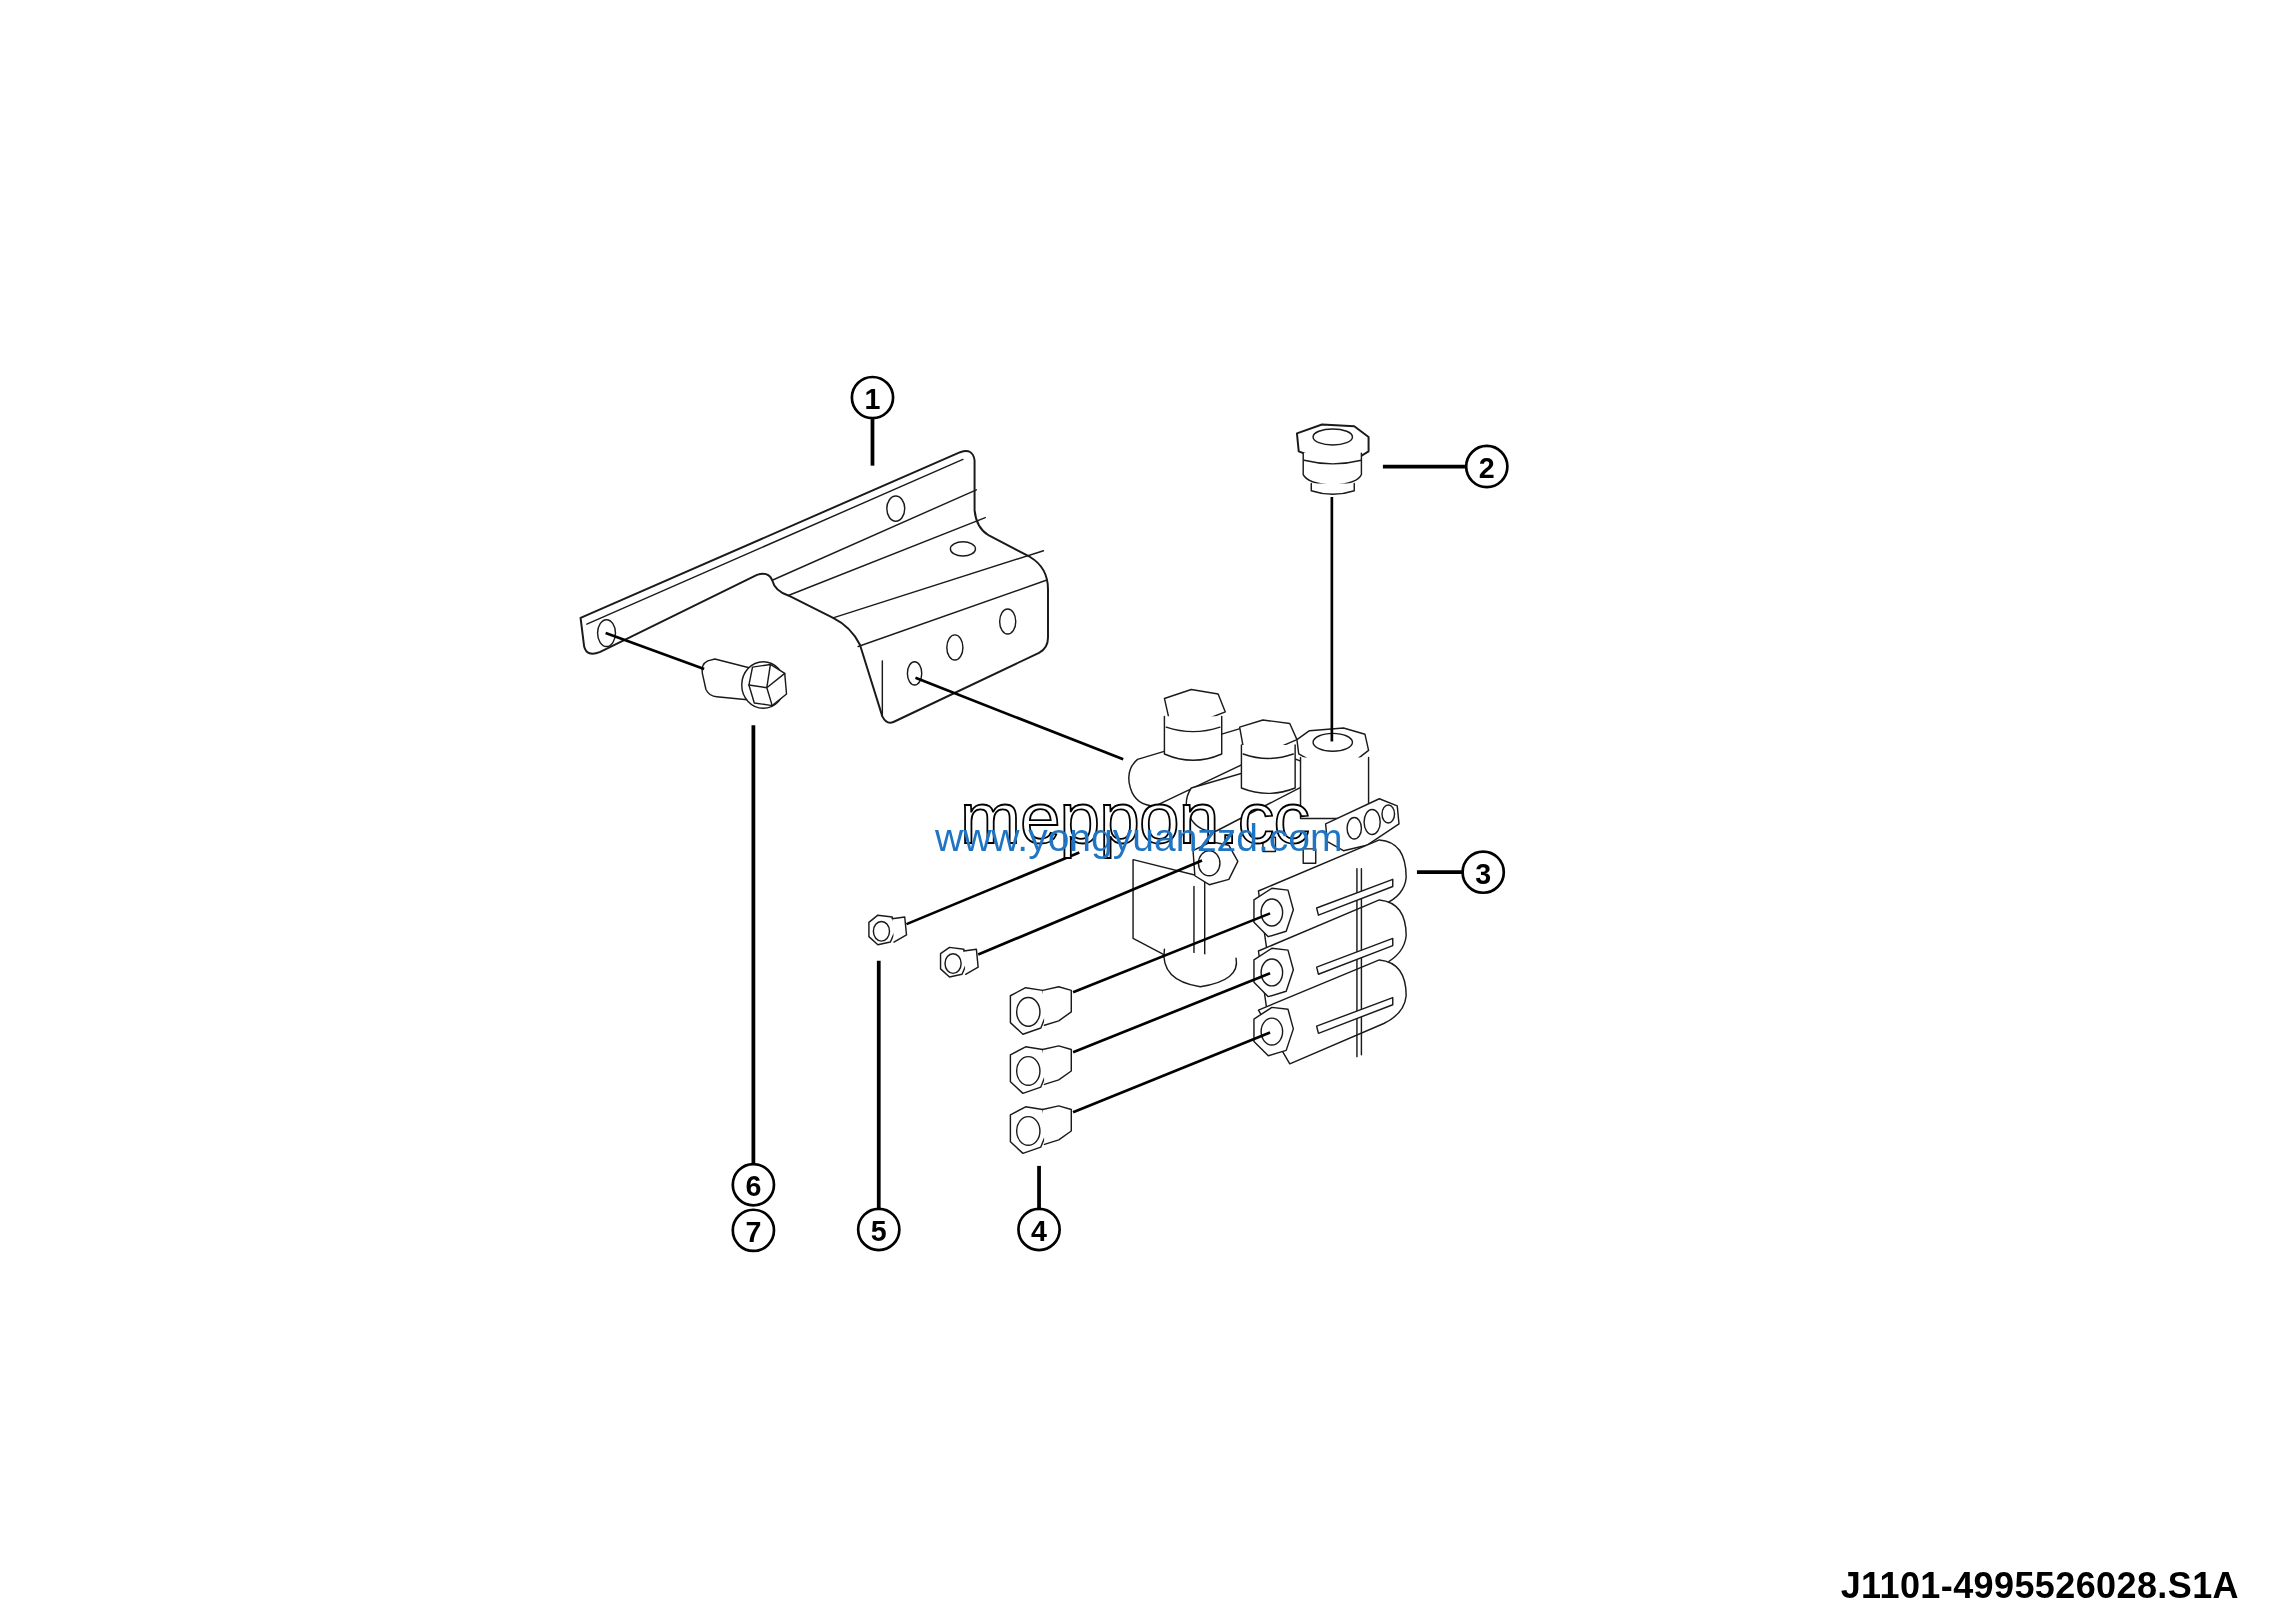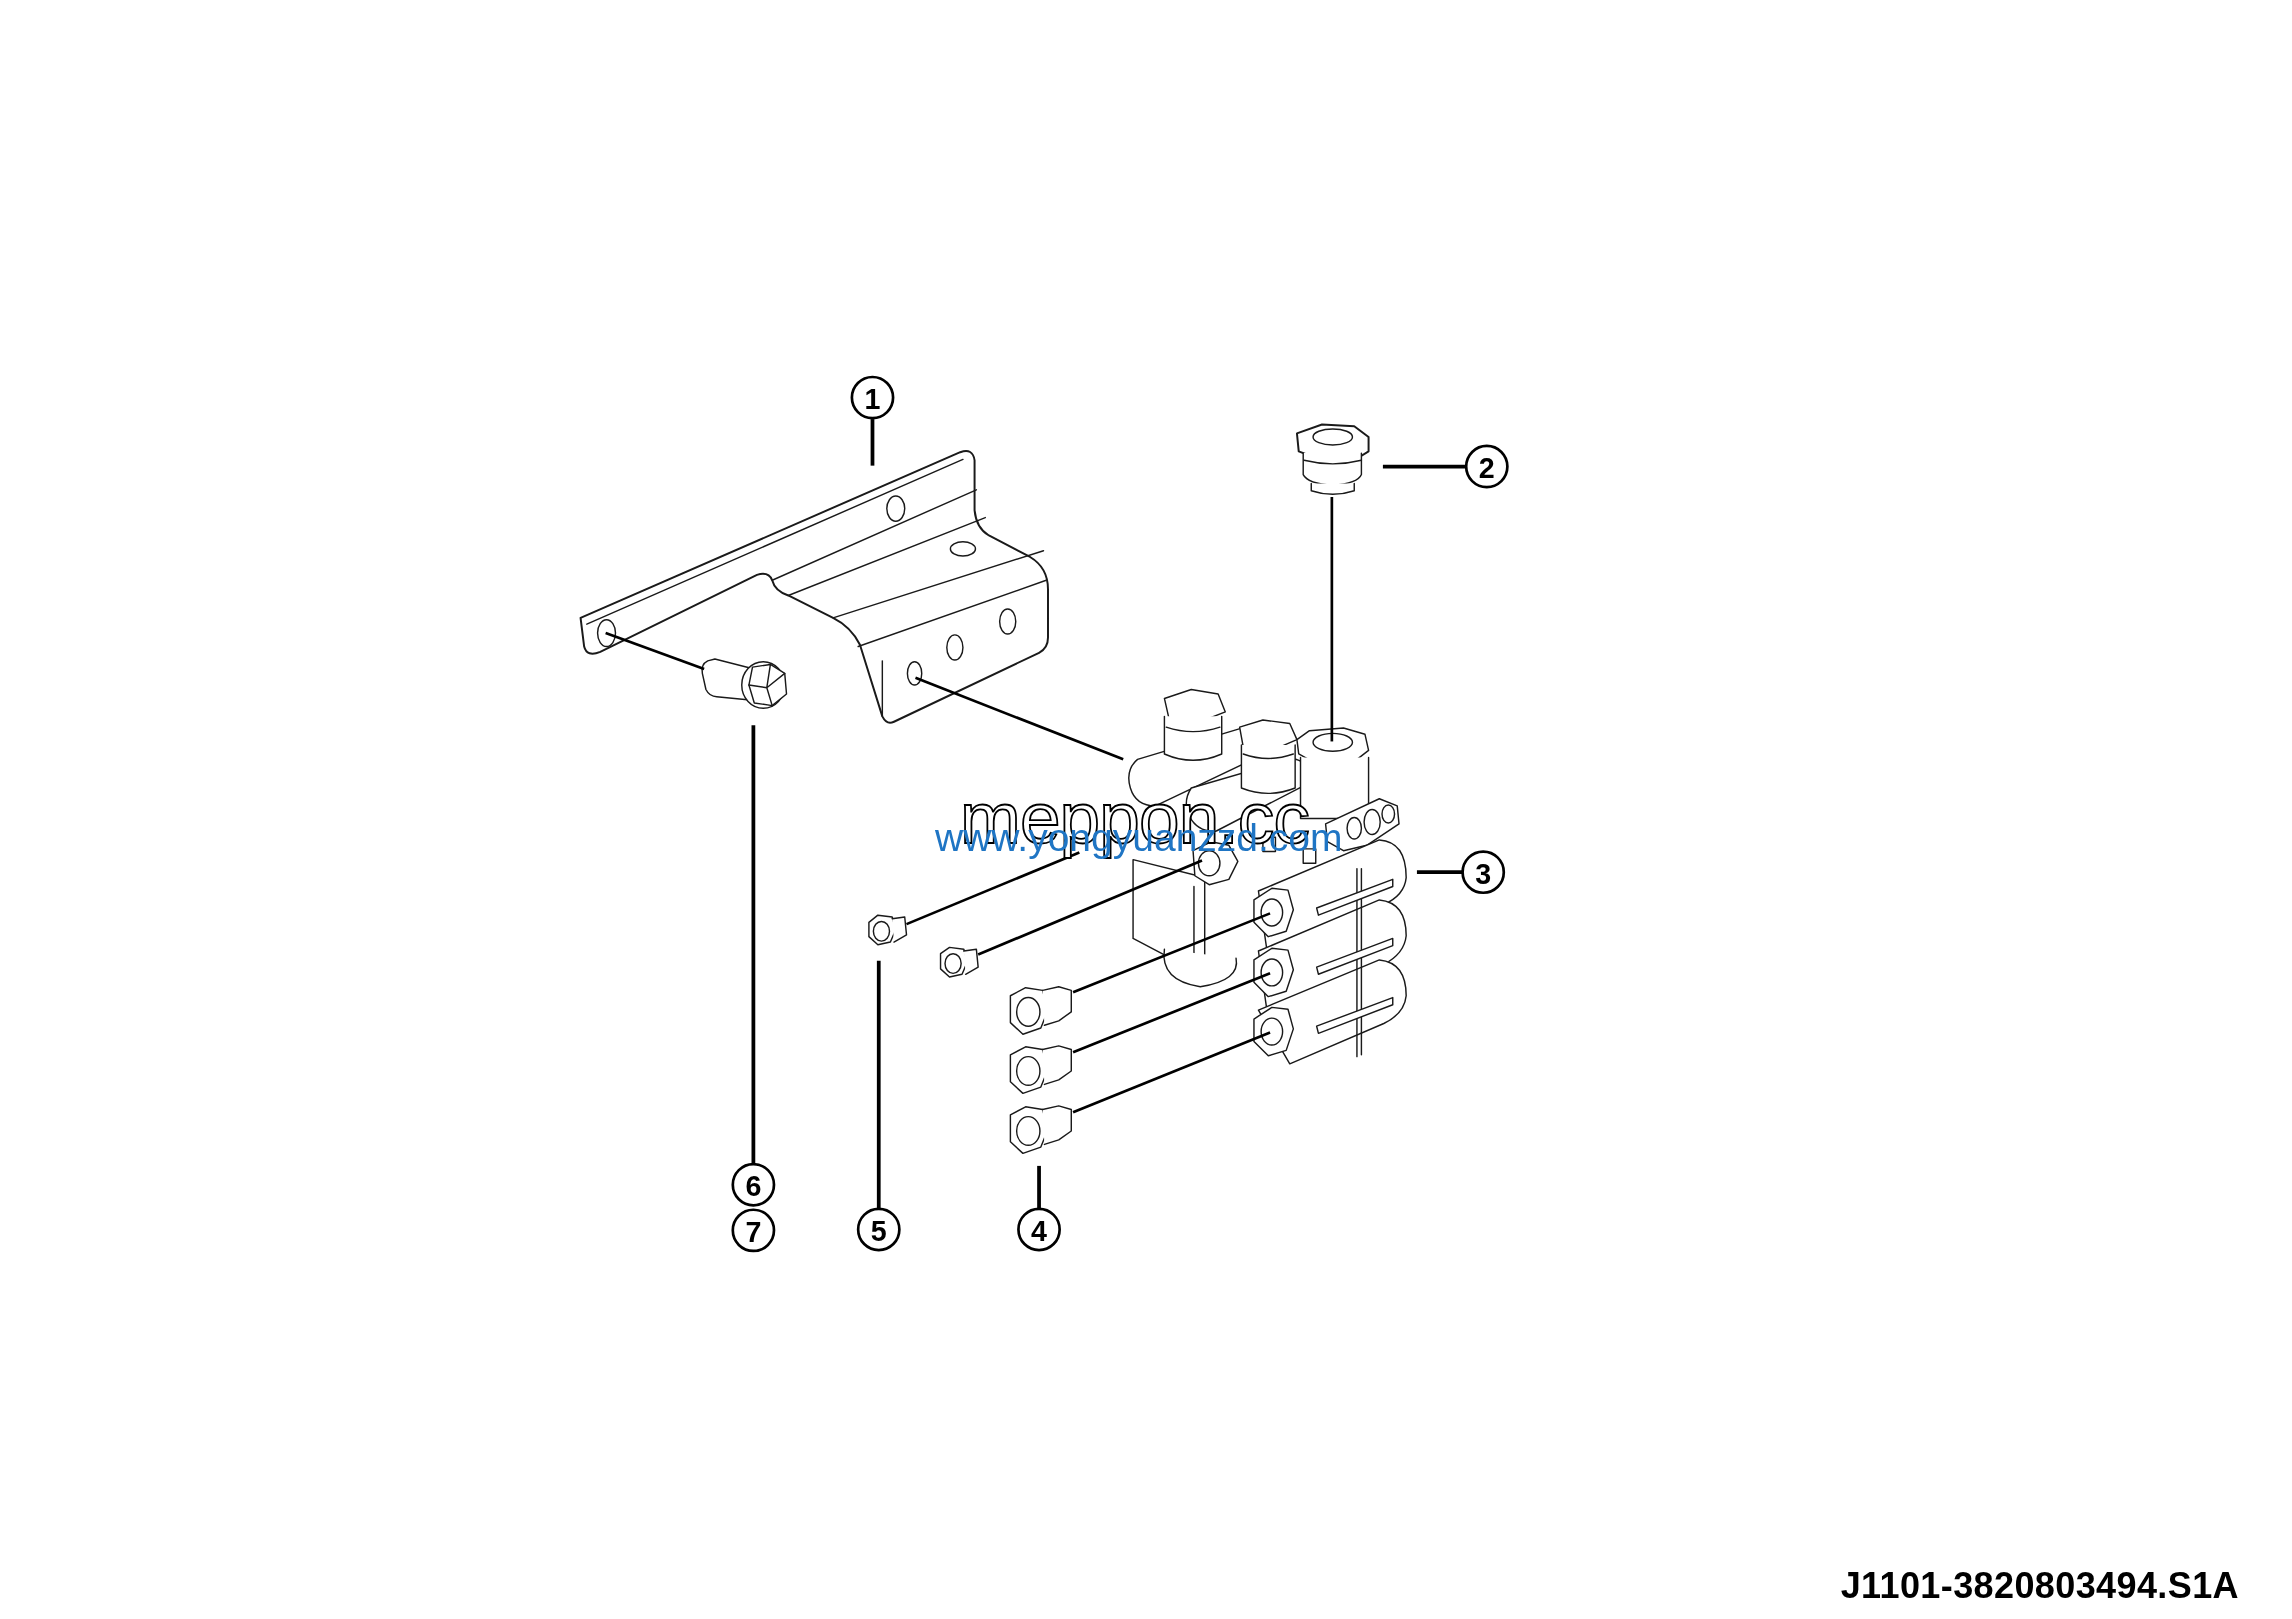--- a/index.html
+++ b/index.html
@@ -172,14 +172,14 @@
   </g>
   <g>
     <circle class="callout-circle" cx="841" cy="1374" r="23"></circle>
     <text class="callout-num" x="841" y="1376">7</text>
   </g>
 </svg>
 
 <div id="wm-outline">meppon.cc</div>
 <div id="wm-blue">www.yongyuanzzd.com</div>
 
-<div id="drawing-id">J1101-3820803494.S1A</div>
+<div id="drawing-id">J1101-4995526028.S1A</div>
 
 
 </body></html>

